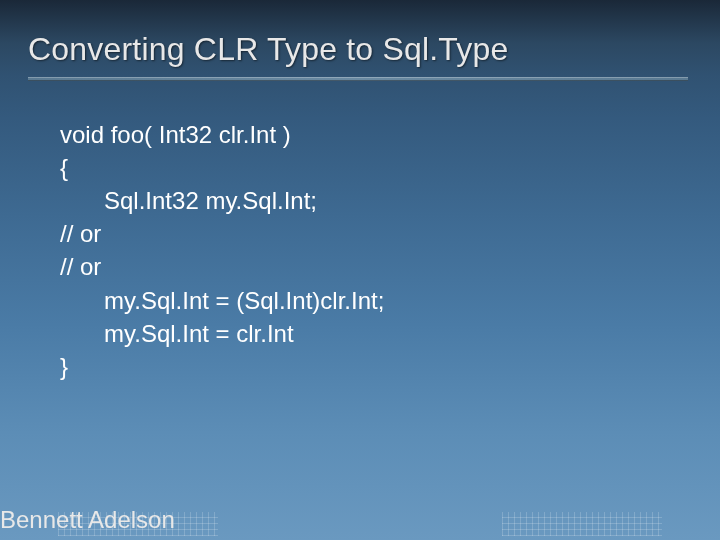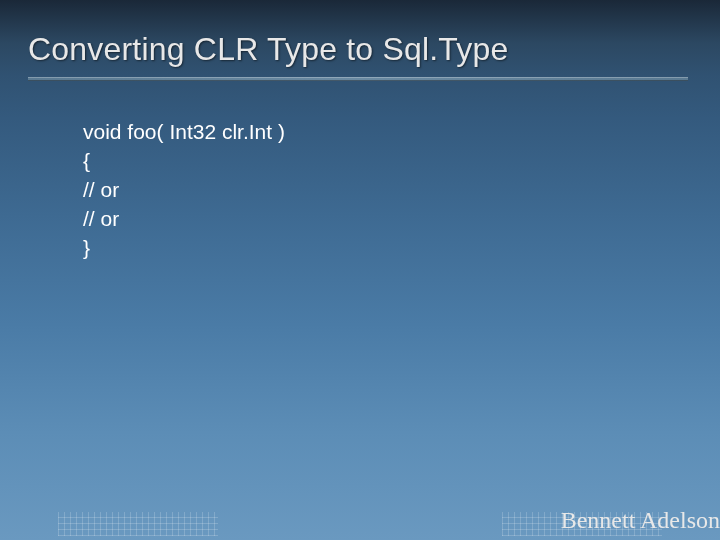--- a/index.html
+++ b/index.html
@@ -38,36 +38,36 @@
     margin-top: 10px;
     height: 4px;
     width: 660px;
     background: linear-gradient(90deg, #5a7a92 0%, #6a8aa2 50%, #5a7a92 100%);
     border-top: 1px solid rgba(255,255,255,0.25);
     border-bottom: 1px solid rgba(0,0,0,0.35);
   }
   .content {
     position: absolute;
     top: 118px;
-    left: 83px;
+    left: 60px;
     right: 48px;
-    font-size: 21px;
+    font-size: 24px;
     line-height: 1.38;
     color: #fff;
   }
   .content div { white-space: pre; }
   .indent1 { padding-left: 0; }
   .indent2 { padding-left: 44px; }
   .footer {
     position: absolute;
     left: 0;
     bottom: 6px;
     width: 100%;
-    text-align: right;
-    font-family: Liberation Serif, serif;
+    text-align: left;
+    font-family: Liberation Sans, sans-serif;
     font-size: 24px;
     color: #e8e8e8;
   }
   .footer-deco {
     position: absolute;
     bottom: 4px;
     height: 24px;
     width: 160px;
   }
   .footer-deco.left  { left: 58px; }
@@ -87,22 +87,25 @@
 <div class="slide">
 
   <div class="title-area">
     <div class="title">Converting CLR Type to Sql.Type</div>
     <div class="title-underline"></div>
   </div>
 
   <div class="content">
     <div class="indent1">void foo( Int32 clr.Int )</div>
     <div class="indent1">{</div>
+    <div class="indent2">Sql.Int32 my.Sql.Int;</div>
     <div class="indent1">// or</div>
     <div class="indent1">// or</div>
+    <div class="indent2">my.Sql.Int = (Sql.Int)clr.Int;</div>
+    <div class="indent2">my.Sql.Int = clr.Int</div>
     <div class="indent1">}</div>
   </div>
 
   <div class="footer-deco left"></div>
   <div class="footer-deco right"></div>
   <div class="footer">Bennett Adelson</div>
 
 </div>
 
 </body></html>

